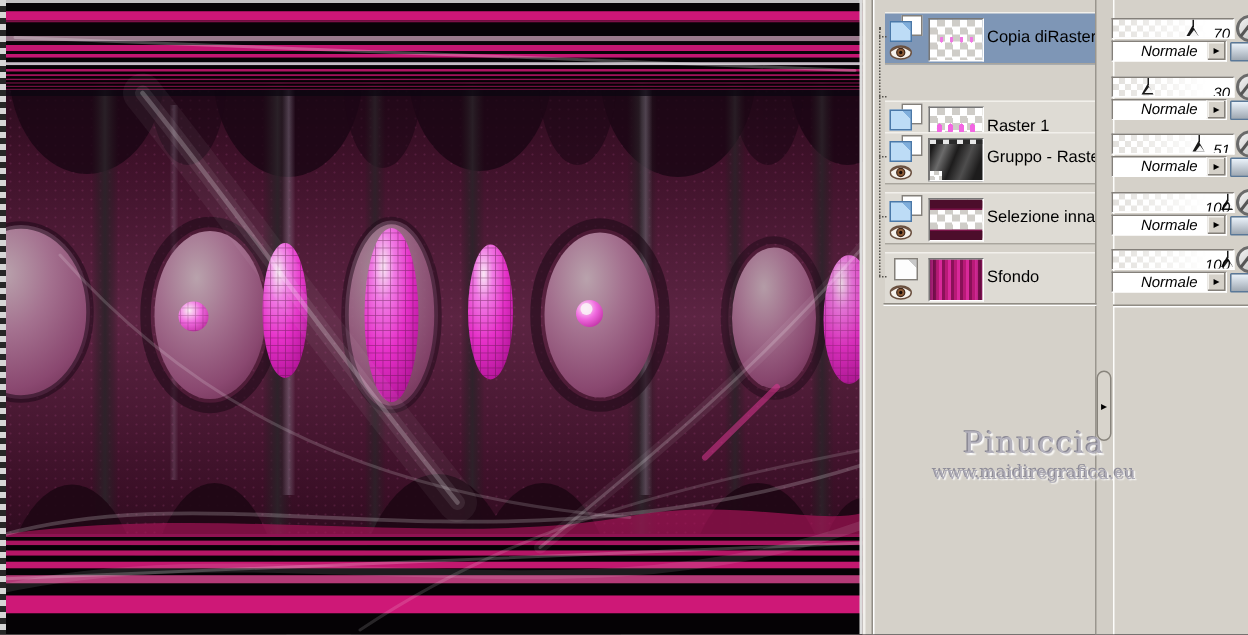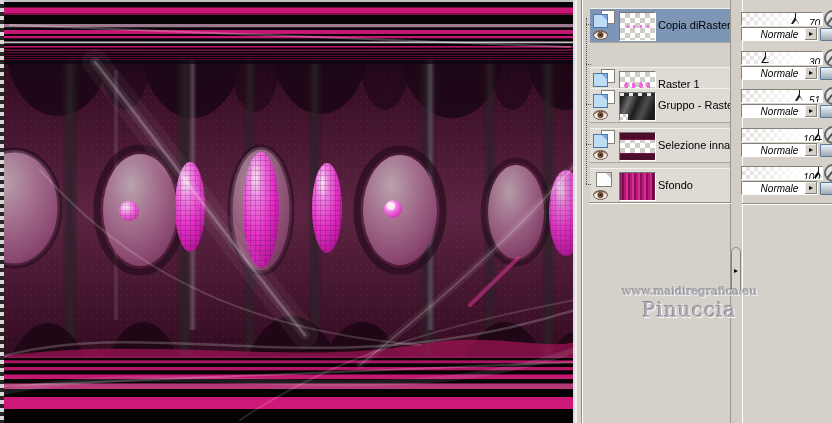--- a/index.html
+++ b/index.html
@@ -464,22 +464,22 @@
       <span class="dd-btn">▸</span>
     </div>
     <div class="lock-icon"></div>
   </div>
 </div>
 
     <div class="groove-h" style="left:14px;top:202px;width:142px;"></div>
     <div class="groove-h" style="left:167px;top:203px;width:90px;"></div>
 
     <div id="watermark">
+      <div id="wm-title">Pinuccia</div>
       <div id="wm-url">www.maidiregrafica.eu</div>
-      <div id="wm-title">Pinuccia</div>
     </div>
   <div class="bracket-stub" style="top: 24px;"></div>
       <div class="bracket-stub" style="top: 63.9px;"></div>
       <div class="bracket-stub" style="top: 103.8px;"></div>
       <div class="bracket-stub" style="top: 143.7px;"></div>
       <div class="bracket-stub" style="top: 183.6px;"></div>
     </div>
 </div>
 
 </body></html>

